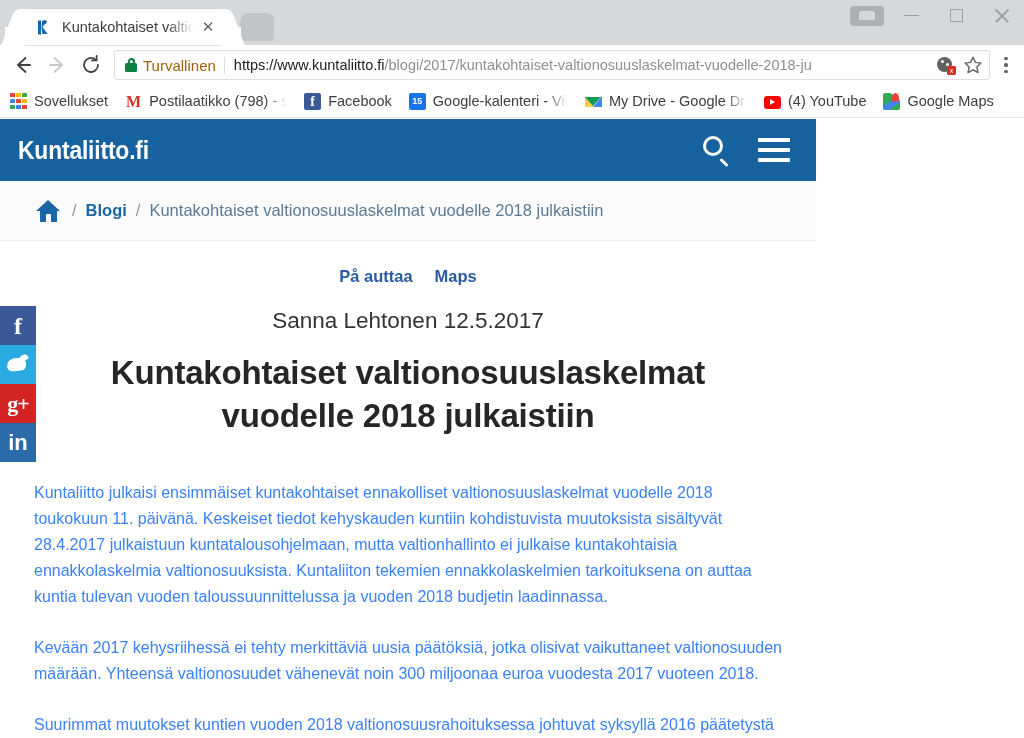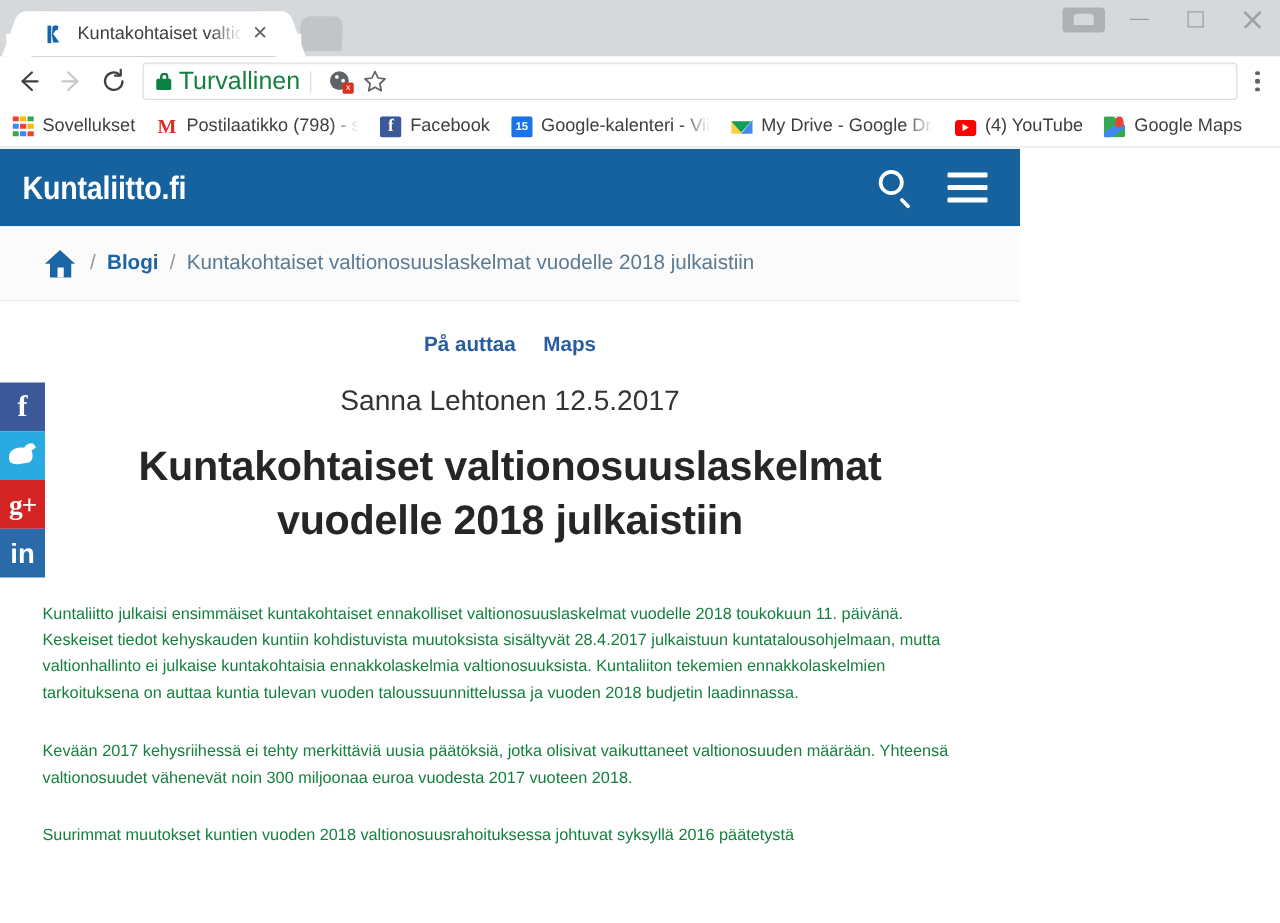--- a/index.html
+++ b/index.html
@@ -134,21 +134,21 @@
     overflow: hidden;
     min-width: 0;
   }
   .lock { width: 12px; height: 14px; position: relative; flex: 0 0 12px; margin-right: 6px; }
   .lock-body { position:absolute; bottom:0; left:0; width:12px; height:9px; background:#0b8043; border-radius:1.5px; }
   .lock-shackle {
     position:absolute; top:0; left:2.5px; width:7px; height:7px;
     border:2px solid #0b8043; border-bottom:none;
     border-radius: 4px 4px 0 0;
   }
-  .secure-label { font-size: 20px; color: #15803d; white-space: nowrap; margin-right: 8px; }
+  .secure-label { font-size: 15px; color: #a16207; white-space: nowrap; margin-right: 8px; }
   .omni-sep { width: 1px; height: 17px; background: #dadce0; margin-right: 9px; flex: 0 0 1px; }
   .url { font-size: 14.5px; white-space: nowrap; overflow: hidden; flex: 1 1 auto; min-width: 0; }
   .url .host { color: #202124; }
   .url .path { color: #8a8f94; }
   .omni-icon { flex: 0 0 auto; margin-left: 6px; display:flex; align-items:center; }
   .cookie-icon { width: 18px; height: 18px; position: relative; }
   .cookie-icon .c { position:absolute; left:0; top:1px; width:15px; height:15px; border-radius:50%; background:#5f6368; }
   .cookie-icon .d1{ position:absolute; left:4px; top:4px; width:3px; height:3px; border-radius:50%; background:#fff;}
   .cookie-icon .d2{ position:absolute; left:9px; top:7px; width:3px; height:3px; border-radius:50%; background:#fff;}
   .cookie-icon .x { position:absolute; right:-1px; bottom:-1px; width:9px; height:9px; background:#d93025; border-radius:1.5px;
@@ -322,23 +322,23 @@
     font-size: 33px;
     font-weight: bold;
     color: #262626;
     line-height: 1.30;
     margin-top: 18px;
     padding: 0 62px;
     letter-spacing: -0.2px;
   }
   .body-text { margin-top: 42px; }
   .body-text p {
-    font-size: 13px;
+    font-size: 16px;
     line-height: 1.63;
-    color: #15803d;
+    color: #3b82f6;
     margin-bottom: 25px;
   }
 </style>
 </head>
 <body>
 
 <div class="browser">
 
   <div class="tabstrip">
     <div class="tab">
@@ -392,20 +392,21 @@
       </svg>
     </div>
 
     <div class="omnibox">
       <span class="lock">
         <span class="lock-shackle"></span>
           <span class="lock-body"></span>
       </span>
       <span class="secure-label">Turvallinen</span>
       <span class="omni-sep"></span>
+      <span class="url"><span class="host">https://www.kuntaliitto.fi</span><span class="path">/blogi/2017/kuntakohtaiset-valtionosuuslaskelmat-vuodelle-2018-ju</span></span>
       <span class="omni-icon">
         <span class="cookie-icon">
           <span class="c"></span>
             <span class="d1"></span>
             <span class="d2"></span>
           <span class="x">x</span>
         </span>
       </span>
       <span class="omni-icon star">
         <svg width="20" height="20" viewBox="0 0 20 20">

